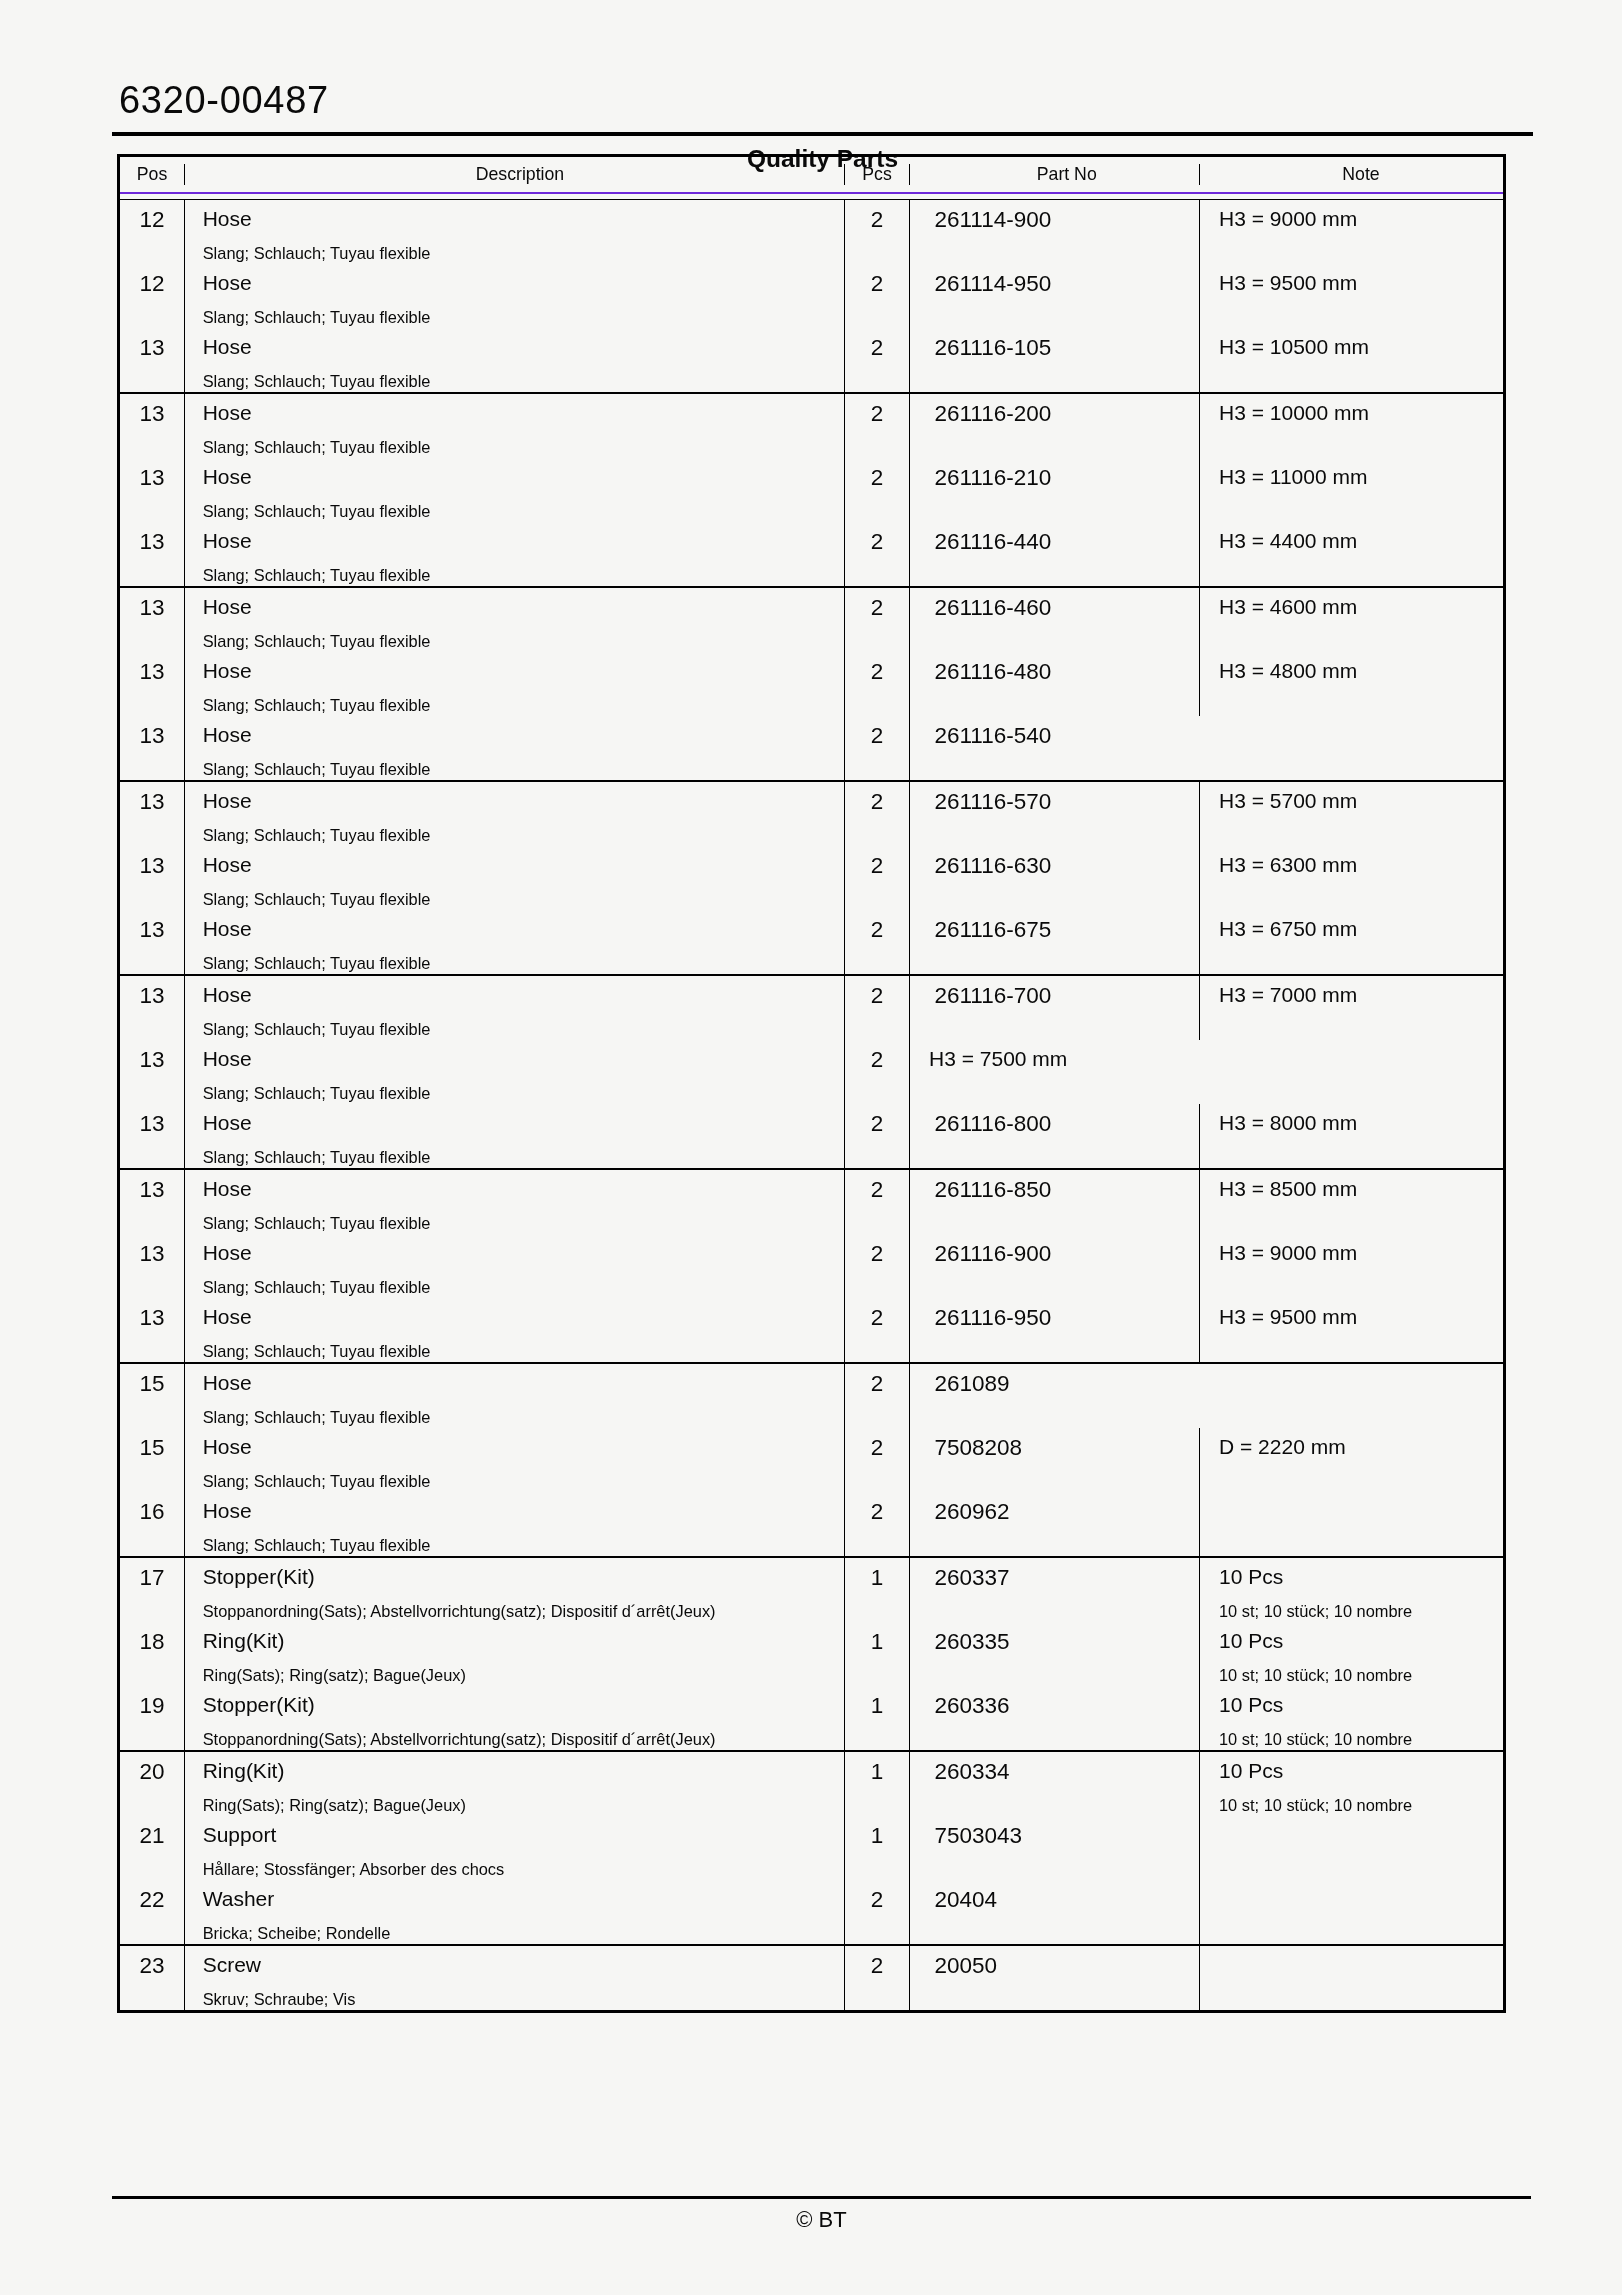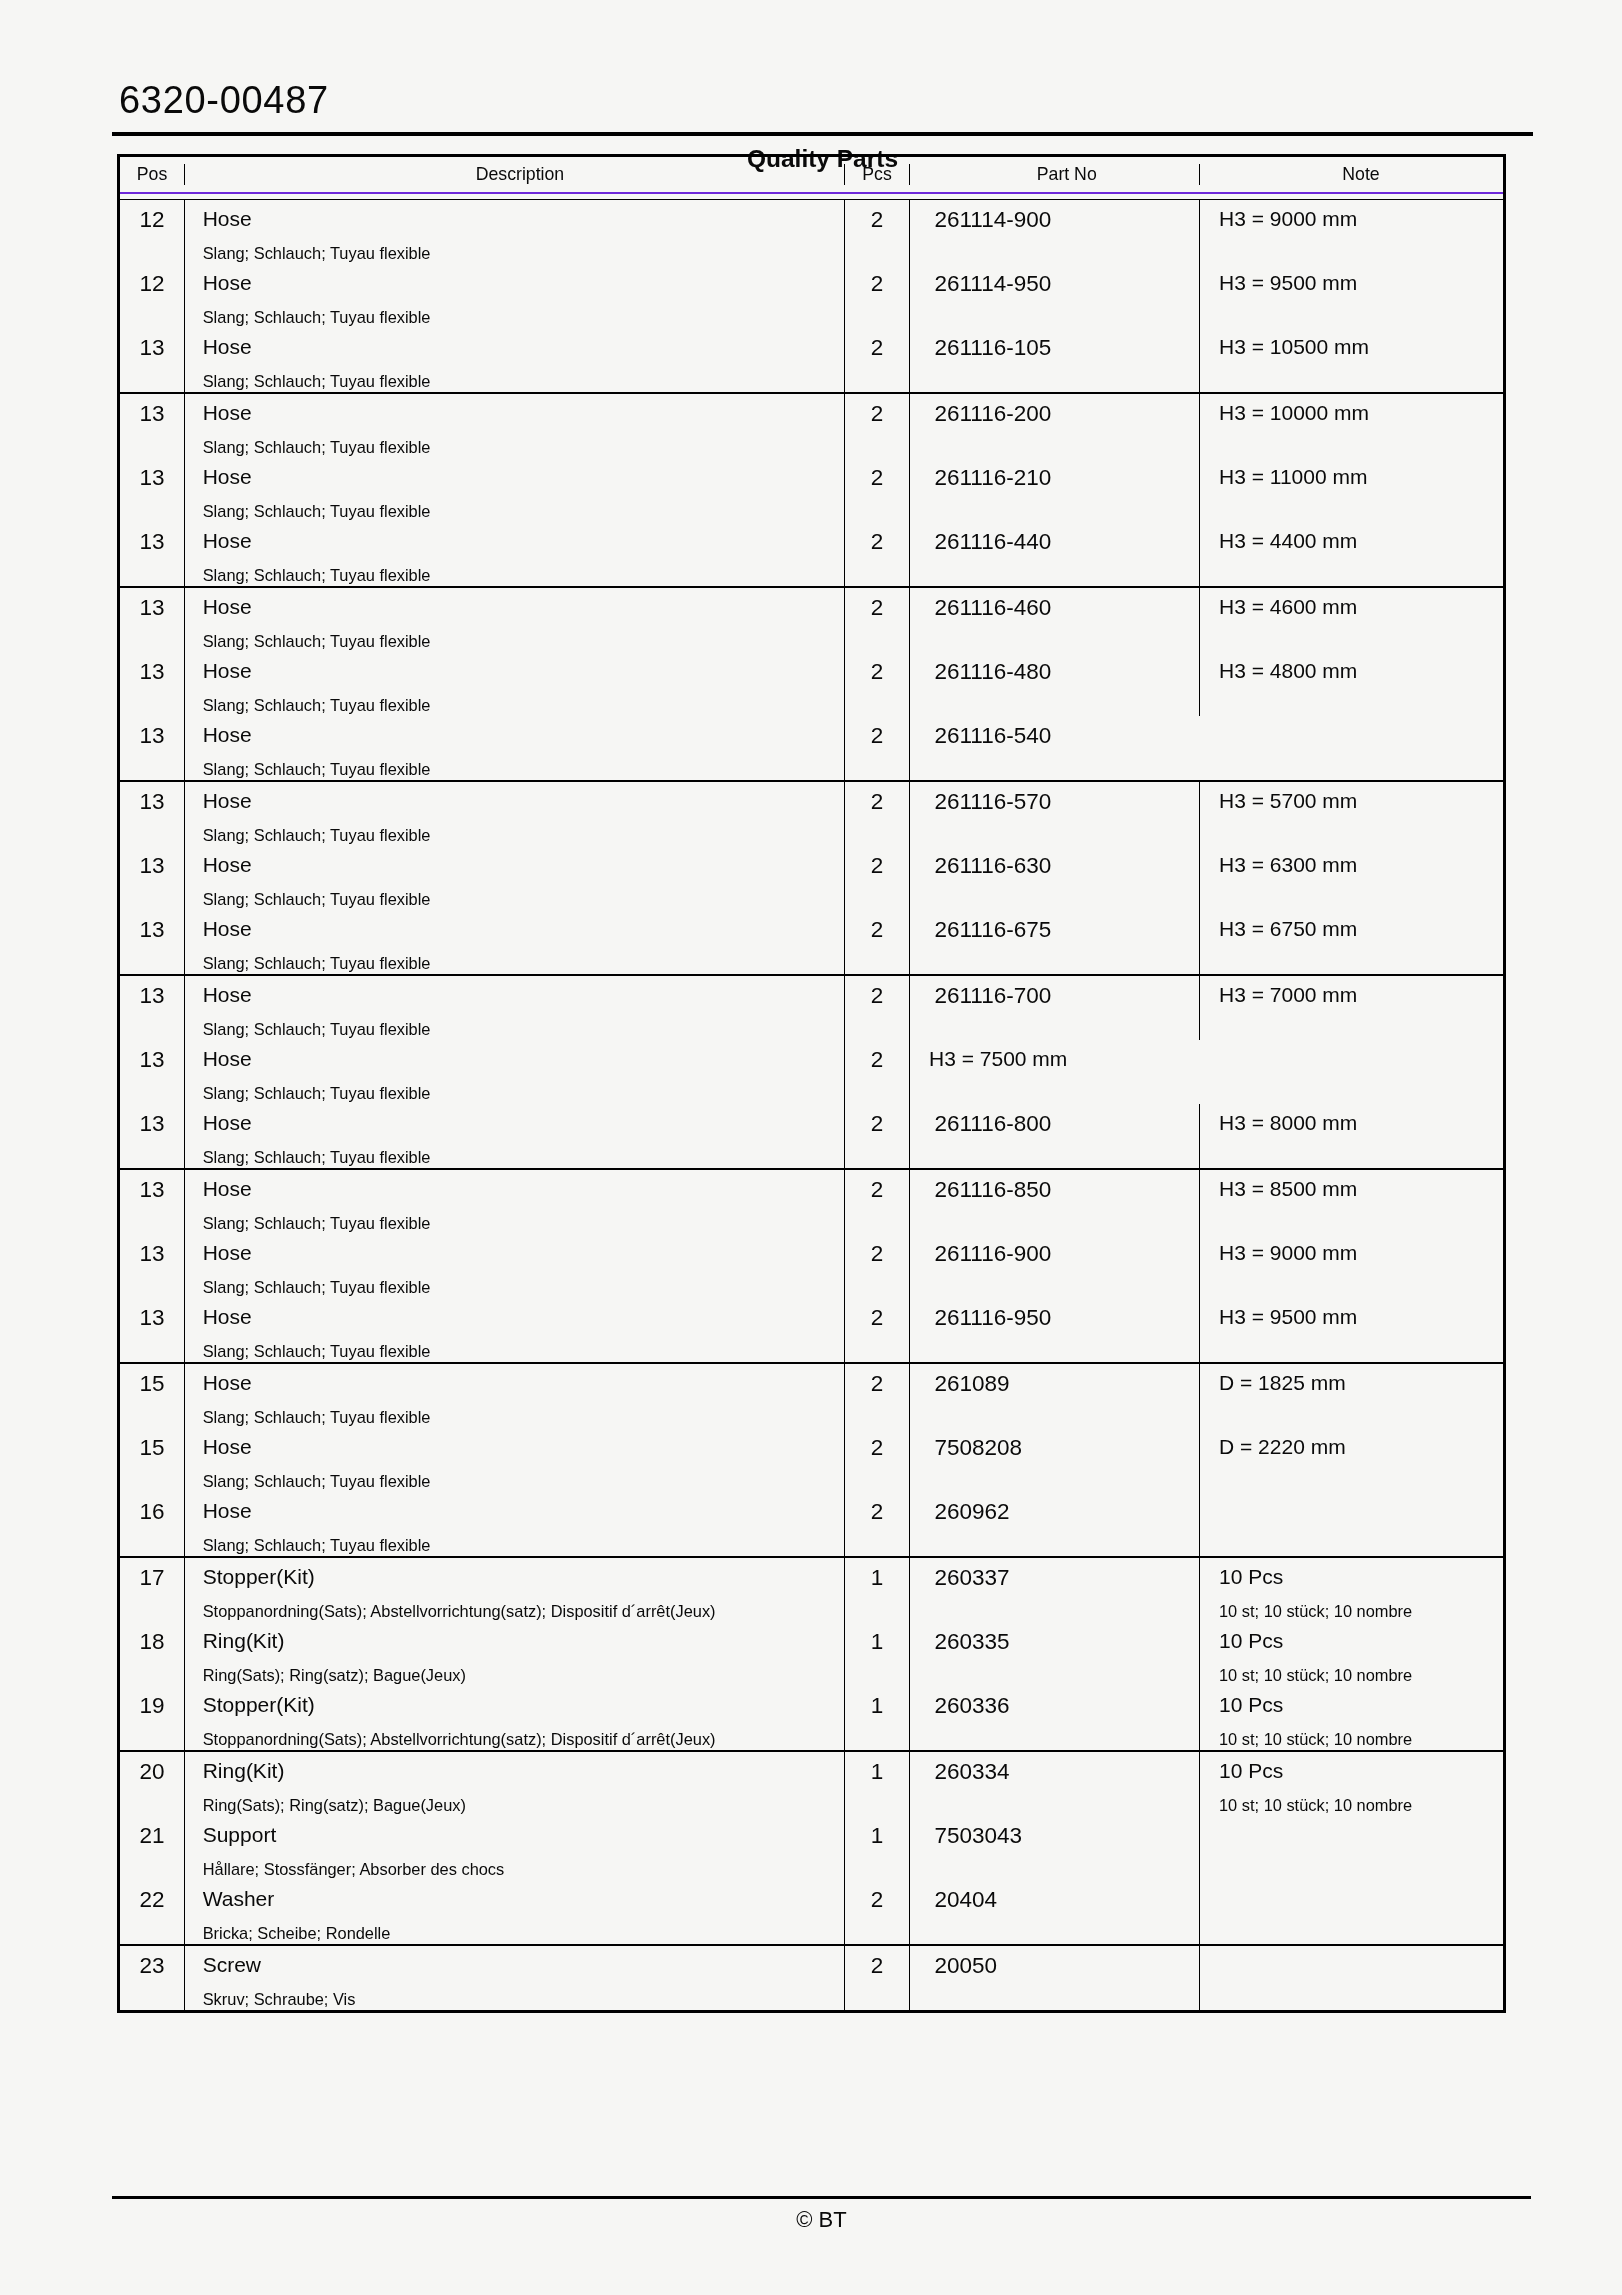--- a/index.html
+++ b/index.html
@@ -306,23 +306,20 @@
         </div>
         <div class="group">
           <div class="row">
             <div class="cell c-pos">15</div>
             <div class="cell c-desc">
               <div class="main">Hose</div>
               <div class="sub">Slang; Schlauch; Tuyau flexible</div>
             </div>
             <div class="cell c-pcs">2</div>
             <div class="cell c-part">261089</div>
-            <div class="cell c-note">
-              <div class="main">D = 1825 mm</div>
-            </div>
           </div>
           <div class="row">
             <div class="cell c-pos">15</div>
             <div class="cell c-desc">
               <div class="main">Hose</div>
               <div class="sub">Slang; Schlauch; Tuyau flexible</div>
             </div>
             <div class="cell c-pcs">2</div>
             <div class="cell c-part">7508208</div>
             <div class="cell c-note">

